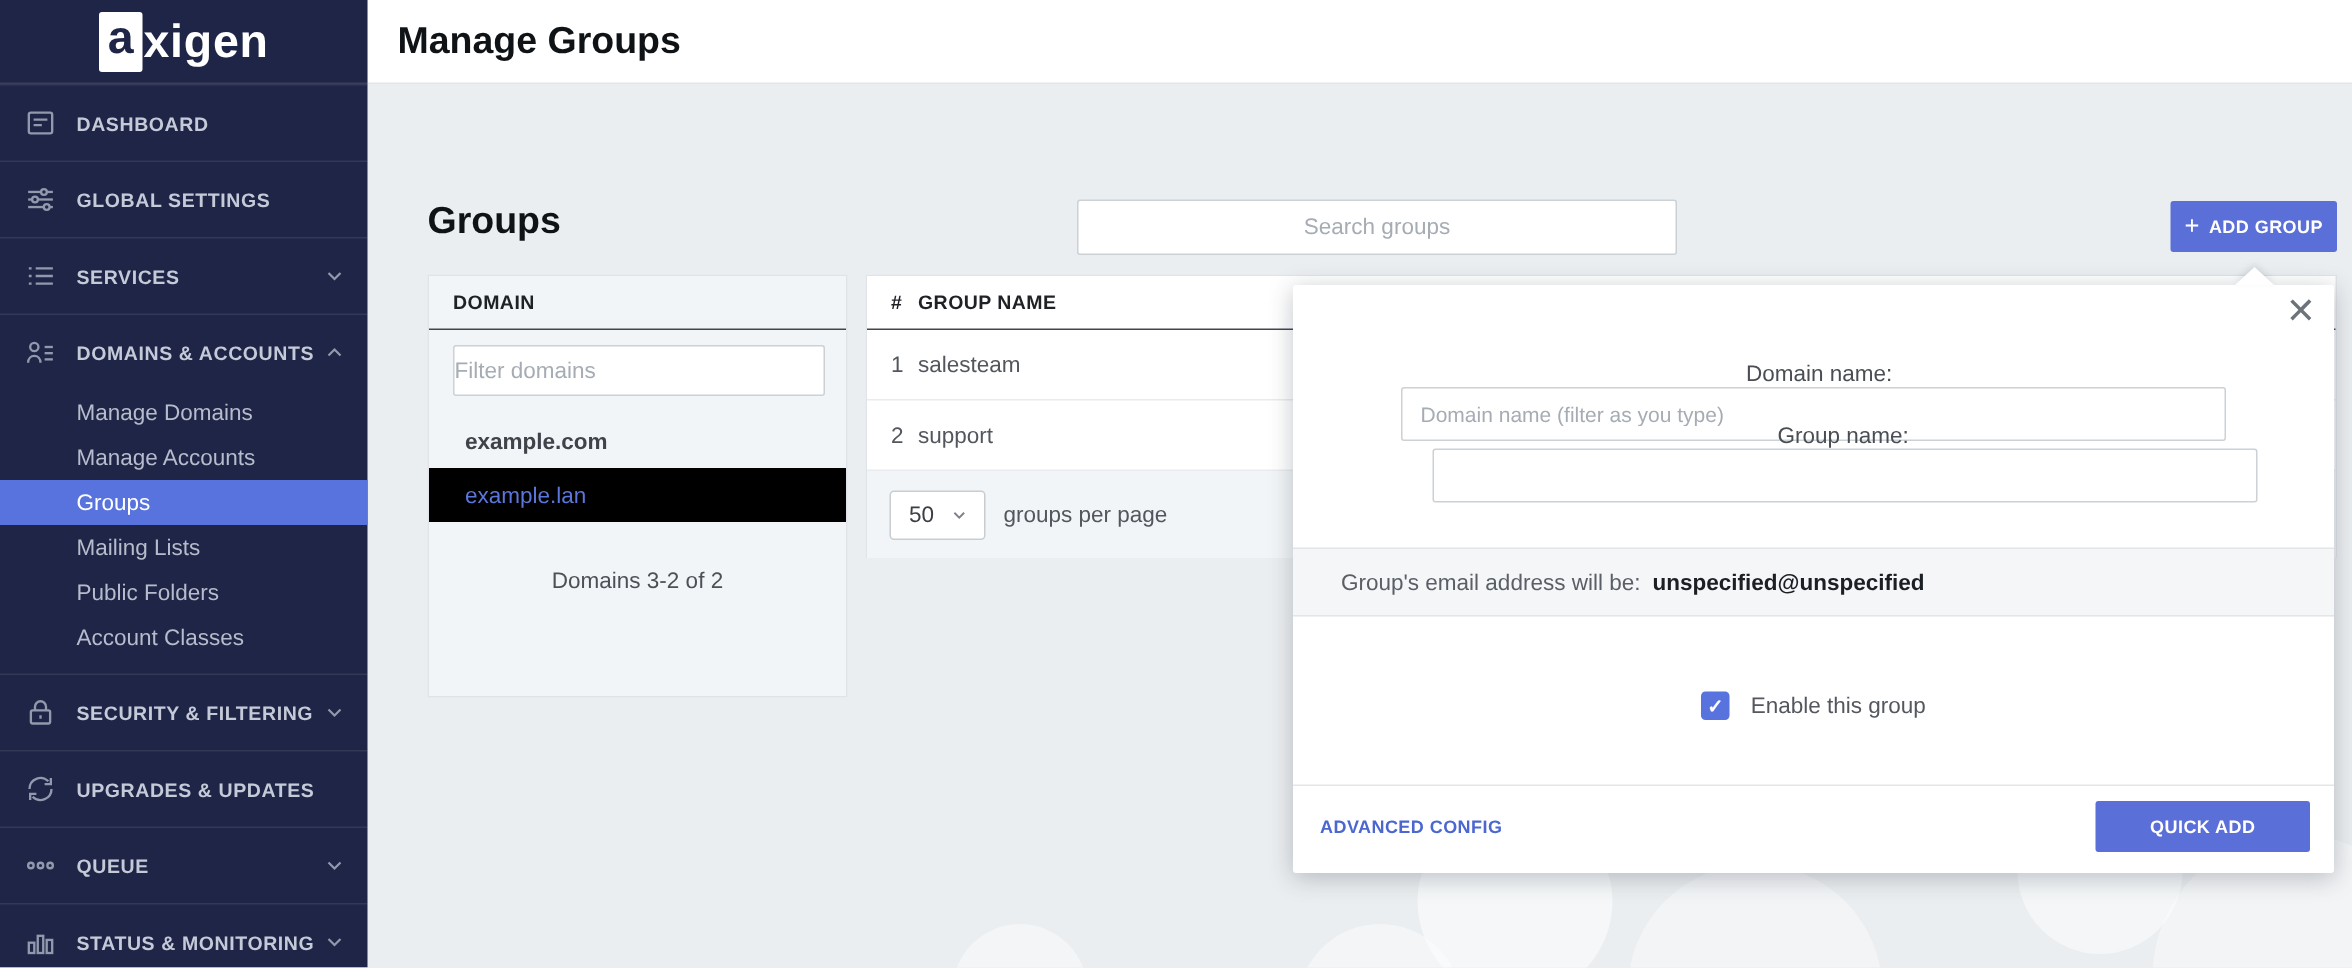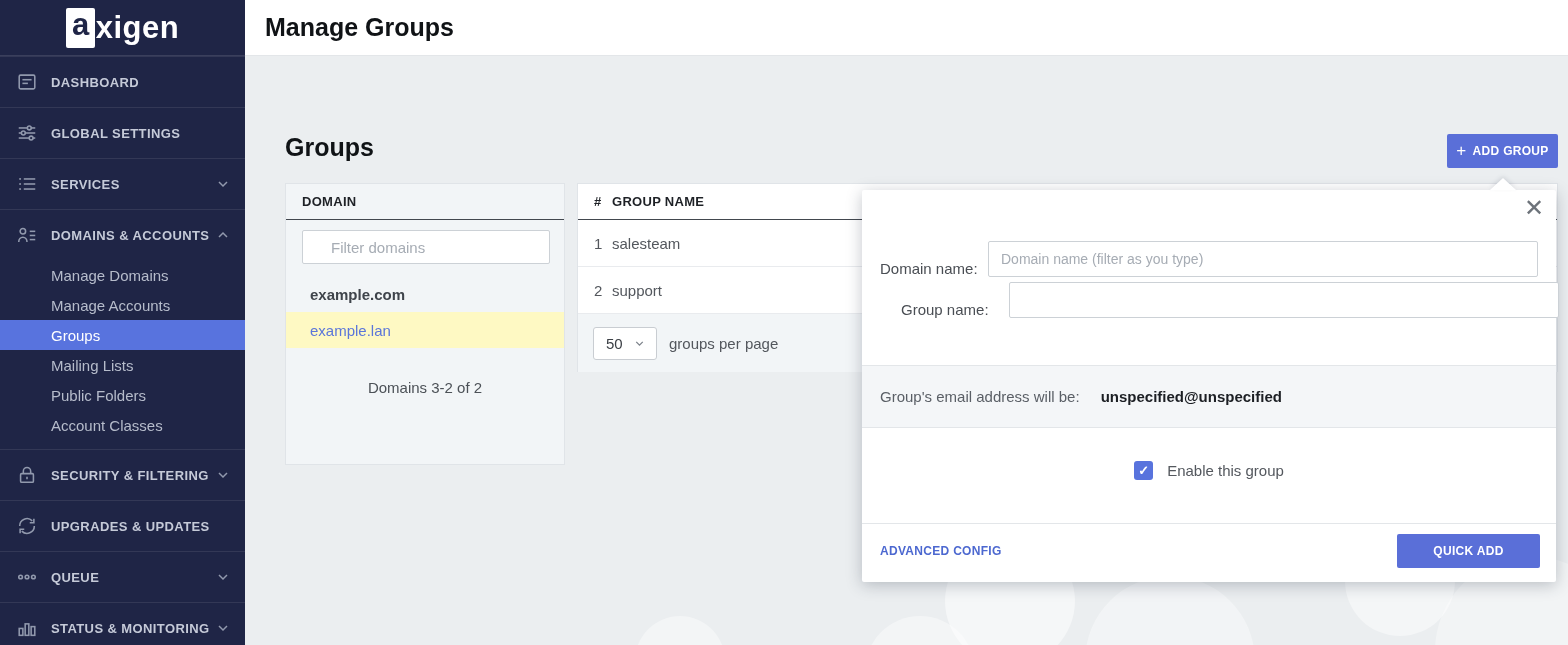--- a/index.html
+++ b/index.html
@@ -84,32 +84,32 @@
     background:#f2f5f7; border:1px solid #e0e4e8; z-index:1;
   }
   .panel-header {
     height:36px; display:flex; align-items:center; padding-left:16px;
     font-size:13px; font-weight:bold; color:#1e2126; letter-spacing:0.3px;
     border-bottom:1px solid #42474e;
   }
   .filter-input {
     position:absolute; left:16px; top:46px; width:248px; height:34px;
     border:1px solid #ccd1d6; border-radius:2px; background:#fff;
-    padding:0 28px; font-size:15px; color:#3c4046; outline:none;
+    padding:0 0; font-size:15px; color:#3c4046; outline:none;
     font-family:"Liberation Sans", sans-serif;
   }
   .filter-input::placeholder { color:#a6acb4; }
   .domain-row {
     position:absolute; left:0; width:278px; height:36px;
     display:flex; align-items:center; padding-left:24px;
     font-size:15px; color:#3f444b; cursor:pointer;
   }
   .domain-row.r0 { top:92px;font-weight:bold; }
   .domain-row.r1 { top:128px; }
-  .domain-row.selected { background:#fef9c3; color:#5b76da; }
+  .domain-row.selected { background:#000000; color:#5b76da; }
   .panel-footer {
     position:absolute; left:0; top:195px; width:278px; text-align:center;
     font-size:15px; color:#4c5157;
   }
 
   
   .groups-table {
     position:absolute; left:332px; top:127px; width:981px; height:189px;
     background:#fff; border:1px solid #e0e4e8; z-index:1;
   }
@@ -146,34 +146,34 @@
     position:absolute; top:-12px; left:628px; width:0; height:0;
     border-left:13px solid transparent; border-right:13px solid transparent;
     border-bottom:12px solid #ffffff;
     filter:drop-shadow(0 -2px 2px rgba(40,50,70,0.12));
   }
   .popup-close {
     position:absolute; top:6px; right:12px; font-size:24px; color:#6d737a;
     background:none; border:none; cursor:pointer; line-height:1;
     font-family:"Liberation Sans", sans-serif; font-weight:normal;
   }
-  .form-row { position:absolute; left:0; width:100%; display:flex; align-items:flex-end; }
+  .form-row { position:absolute; left:0; width:100%; display:flex; align-items:center;flex-direction:column; }
   .form-row.domain { top:51px; }
   .form-row.group  { top:92px;margin-left:21px; }
   .form-label { width:126px; padding-left:18px; font-size:15px; color:#4a4e54; }
   .form-input {
     width:550px; height:36px; border:1px solid #ccd1d6; border-radius:2px;
     padding:0 12px; font-size:14px; color:#3c4046; outline:none; background:#fff;
     font-family:"Liberation Sans", sans-serif;
   }
   .form-input::placeholder { color:#a6acb4; }
   .email-band {
-    position:absolute; left:0; top:175px; width:100%; height:63px;
+    position:absolute; left:0; top:175px; width:100%; height:46px;
     background:#f4f6f8; border-top:1px solid #e3e6e9; border-bottom:1px solid #e3e6e9;
-    display:flex; align-items:center; padding-left:18px; font-size:15px;gap:13px;
+    display:flex; align-items:center; padding-left:32px; font-size:15px;
   }
   .email-prefix { color:#5a5f66; }
   .email-value { color:#1c1f24; font-weight:bold; margin-left:8px; }
   .enable-row {
     position:absolute; left:0; top:271px; width:100%;
     display:flex; align-items:center; justify-content:center; gap:14px;
   }
   .checkbox {
     width:19px; height:19px; background:#5873dd; border-radius:3px;
     display:flex; align-items:center; justify-content:center;
@@ -353,20 +353,21 @@
 
   <div class="bubble" style="left:700px; top:480px; width:130px; height:130px;"></div>
   <div class="bubble" style="left:840px; top:520px; width:170px; height:170px; background:rgba(255,255,255,0.38);"></div>
   <div class="bubble" style="left:620px; top:560px; width:110px; height:110px; background:rgba(255,255,255,0.42);"></div>
   <div class="bubble" style="left:1100px; top:470px; width:110px; height:110px; background:rgba(255,255,255,0.45);"></div>
   <div class="bubble" style="left:1190px; top:500px; width:190px; height:190px; background:rgba(255,255,255,0.35);"></div>
   <div class="bubble" style="left:390px; top:560px; width:90px; height:90px; background:rgba(255,255,255,0.4);"></div>
 
   <div class="groups-title">Groups</div>
 
+  <input class="search-input" type="text" placeholder="Search groups" style="">
 
   <button class="add-group-btn">
     <span class="plus-glyph">+</span>
     <span>ADD GROUP</span>
   </button>
 
   <div class="domain-panel">
     <div class="panel-header">DOMAIN</div>
     <input class="filter-input" type="text" placeholder="Filter domains" style="">
     <div class="domain-row r0">

